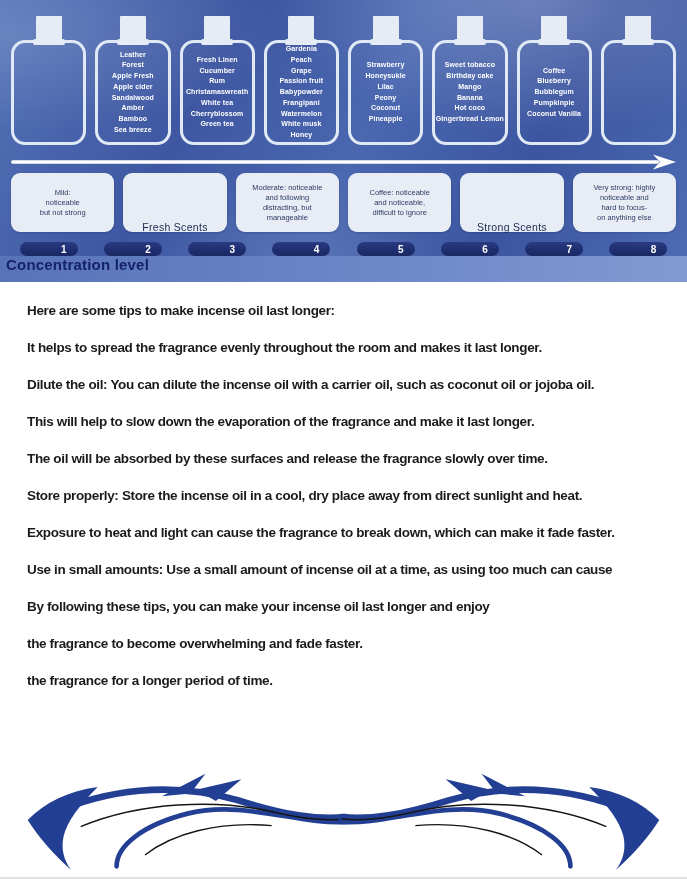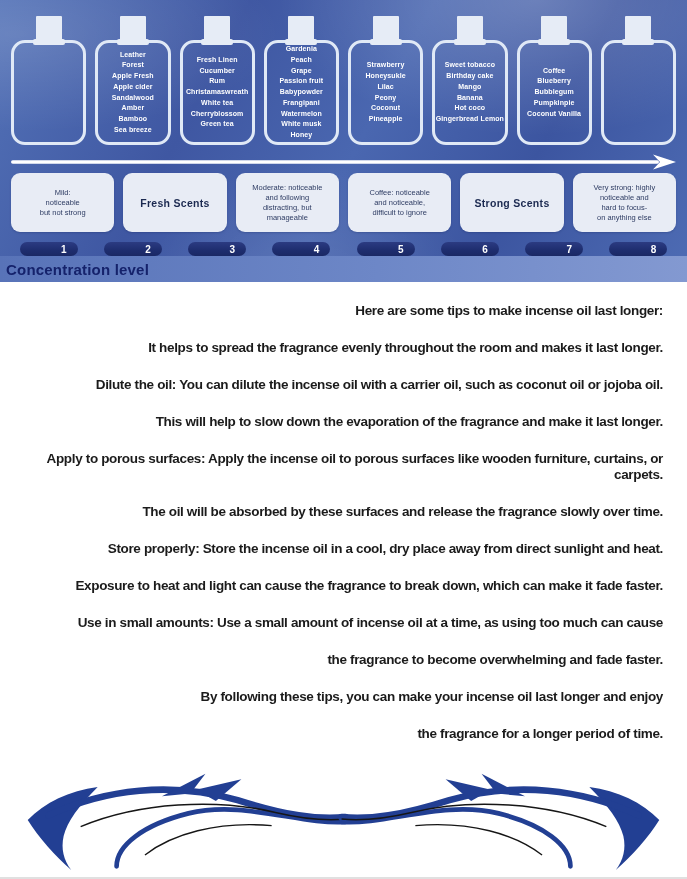--- a/index.html
+++ b/index.html
@@ -31,36 +31,36 @@
 
   .arrow-row { margin:9px 11px 0; height:16px; }
   .arrow-row svg { display:block; width:100%; height:16px; }
 
   .levels { display:flex; gap:9px; padding:0 11px; margin-top:3px; }
   .level-box { flex:1; height:59px; background:#e8ecf5; border-radius:9px;
                display:flex; flex-direction:column; justify-content:center; align-items:center;
                text-align:center; color:#2e3c63; font-size:7.5px; line-height:10px;
                box-shadow:0 1px 2px rgba(20,35,90,0.25); }
   .level-box span { display:block; }
-  .level-box.category { font-size:10.5px; font-weight:bold; color:#1b2950; letter-spacing:0.3px; }
+  .level-box.category { font-size:10.5px; font-weight:normal; color:#1b2950; letter-spacing:0.3px;justify-content:flex-end; }
 
   .pills { display:flex; gap:9px; padding:0 11px; margin-top:10px; }
   .pill-wrap { flex:1; display:flex; justify-content:center; }
   .pill { width:58px; height:14px; border-radius:8px;
           background:linear-gradient(180deg, #2b3b82 0%, #1e2d6e 60%, #1a2864 100%);
           color:#fff; font-size:10px; font-weight:bold;
           display:flex; align-items:center; justify-content:flex-end; padding-right:11px; }
 
   .strip { position:absolute; left:0; right:0; bottom:0; height:26px;
            background:linear-gradient(90deg, #5873b8 0%, #6d87c7 55%, #8399d1 100%);
-           display:flex; align-items:center; }
+           display:flex; align-items:flex-start; }
   .strip-label { padding-left:6px; font-size:15px; font-weight:bold; color:#15226b; letter-spacing:0.2px; }
 
   
-  .tips { padding:21px 24px 0 27px;text-align:right; }
+  .tips { padding:21px 24px 0 27px; }
   .tips p { margin:0 0 21.5px; font-size:13.5px; line-height:15.5px; color:#1b1b1b;
             font-weight:bold; letter-spacing:-0.35px; }
 
   
   .flourish { position:absolute; left:6px; right:6px; bottom:7px; height:104px; }
   .flourish svg { display:block; width:100%; height:100%; }
 </style>
 </head>
 <body>
 
@@ -218,27 +218,26 @@
     <div class="strip">
       <span class="strip-label">Concentration level</span>
     </div>
   </div>
 
   <div class="tips">
     <p>Here are some tips to make incense oil last longer:</p>
     <p>It helps to spread the fragrance evenly throughout the room and makes it last longer.</p>
     <p>Dilute the oil: You can dilute the incense oil with a carrier oil, such as coconut oil or jojoba oil.</p>
     <p>This will help to slow down the evaporation of the fragrance and make it last longer.</p>
-    <p>Apply to porous surfaces: Apply the incense oil to porous surfaces like wooden furniture, curtains, or carpets.</p>
     <p>The oil will be absorbed by these surfaces and release the fragrance slowly over time.</p>
     <p>Store properly: Store the incense oil in a cool, dry place away from direct sunlight and heat.</p>
     <p>Exposure to heat and light can cause the fragrance to break down, which can make it fade faster.</p>
     <p>Use in small amounts: Use a small amount of incense oil at a time, as using too much can cause</p>
+    <p>By following these tips, you can make your incense oil last longer and enjoy</p>
     <p>the fragrance to become overwhelming and fade faster.</p>
-    <p>By following these tips, you can make your incense oil last longer and enjoy</p>
     <p>the fragrance for a longer period of time.</p>
   </div>
 
   <div class="flourish">
     <svg viewBox="0 0 680 110" preserveAspectRatio="xMidYMid meet">
       <defs>
         <g id="halfwing">
           <path fill="#223f93" d="M6,55 C24,36 50,24 80,20 C60,40 48,56 44,72 C41,86 44,97 52,108 C35,93 18,74 6,55 Z"></path>
           <path fill="none" stroke="#223f93" stroke-width="7" stroke-linecap="round" d="M28,50 C88,22 158,14 228,34 C278,50 312,55 342,52"></path>
           <path fill="none" stroke="#223f93" stroke-width="5" stroke-linecap="round" d="M100,104 C100,82 128,60 176,48 C234,34 294,60 342,57"></path>

